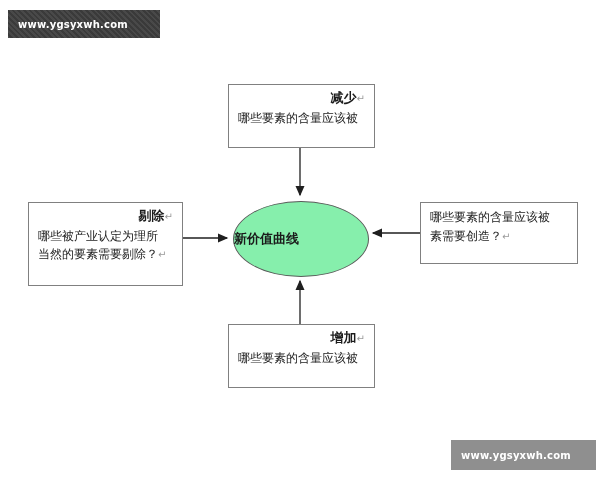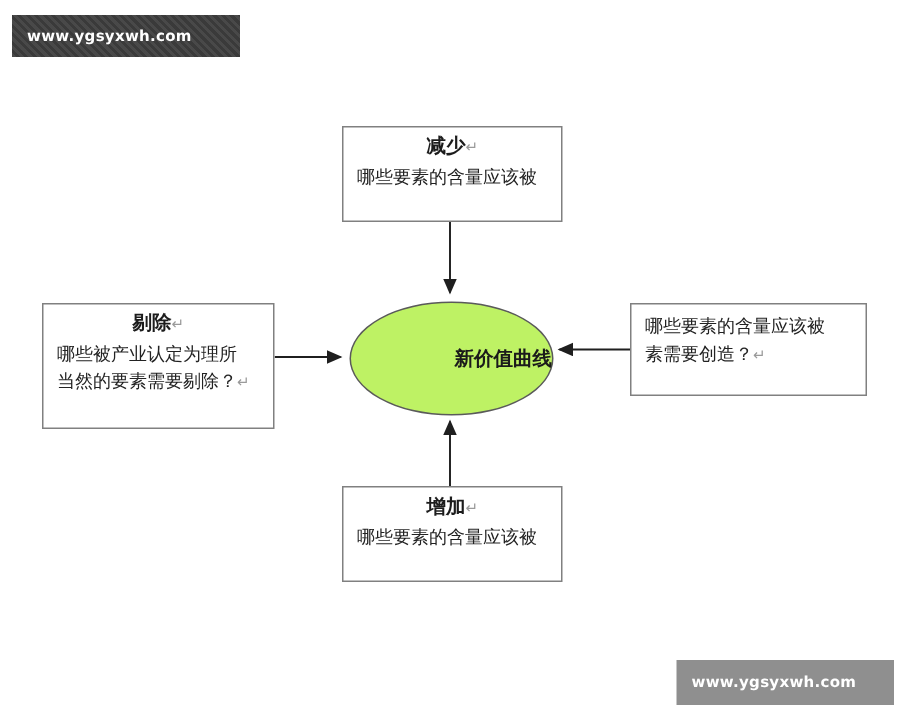--- a/index.html
+++ b/index.html
@@ -43,21 +43,21 @@
   
   .node {
     position: absolute;
     background: #ffffff;
     border: 1px solid #808080;
     box-sizing: border-box;
     padding: 5px 9px 6px 9px;
   }
   .node-title {
     display: block;
-    text-align: center;
+    text-align: right;
     font-weight: bold;
     font-size: 13px;
     color: #1c1c1c;
     line-height: 1.3;
     margin-bottom: 2px;
   }
   .node-line {
     display: block;
     font-size: 12px;
     color: #222222;
@@ -66,33 +66,33 @@
   }
   .mark {
     font-size: 10px;
     color: #9a9a9a;
     font-weight: normal;
   }
 
   .node.top    { left: 228px; top: 84px;  width: 147px; height: 64px; }
   .node.left   { left: 28px;  top: 202px; width: 155px; height: 84px; }
   .node.right  { left: 420px; top: 202px; width: 158px; height: 62px; }
-  .node.bottom { left: 228px; top: 324px; width: 147px; height: 64px; font-family: Liberation Serif, serif; }
+  .node.bottom { left: 228px; top: 324px; width: 147px; height: 64px; }
 
   
   .ellipse {
     position: absolute;
     left: 233px; top: 201px;
     width: 134px; height: 74px;
-    background: #bef264;
+    background: #86efac;
     border: 1px solid #5a5a5a;
     border-radius: 50%;
     display: flex;
     align-items: center;
-    justify-content: flex-end;
+    justify-content: flex-start;
   }
   .ellipse-label {
     font-weight: bold;
     font-size: 13px;
     color: #1b1b1b;
   }
 
   
   svg.arrows {
     position: absolute;

